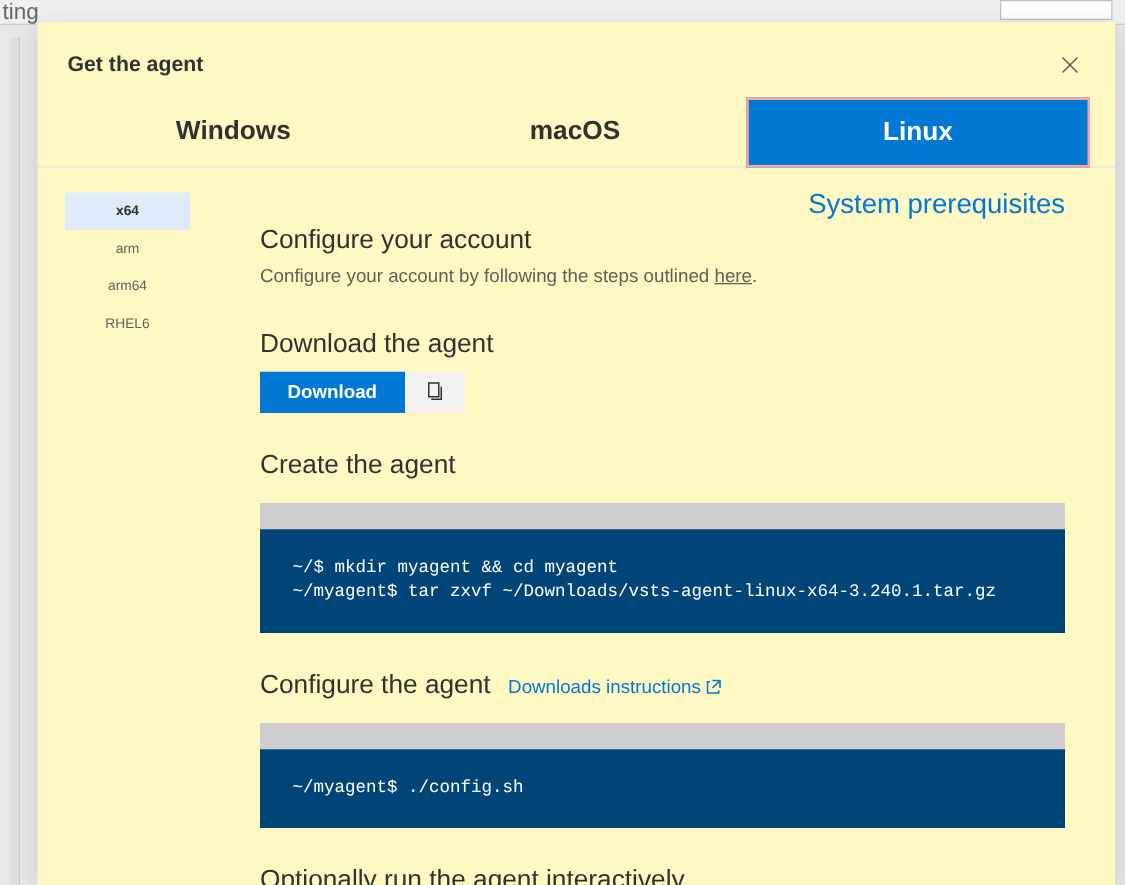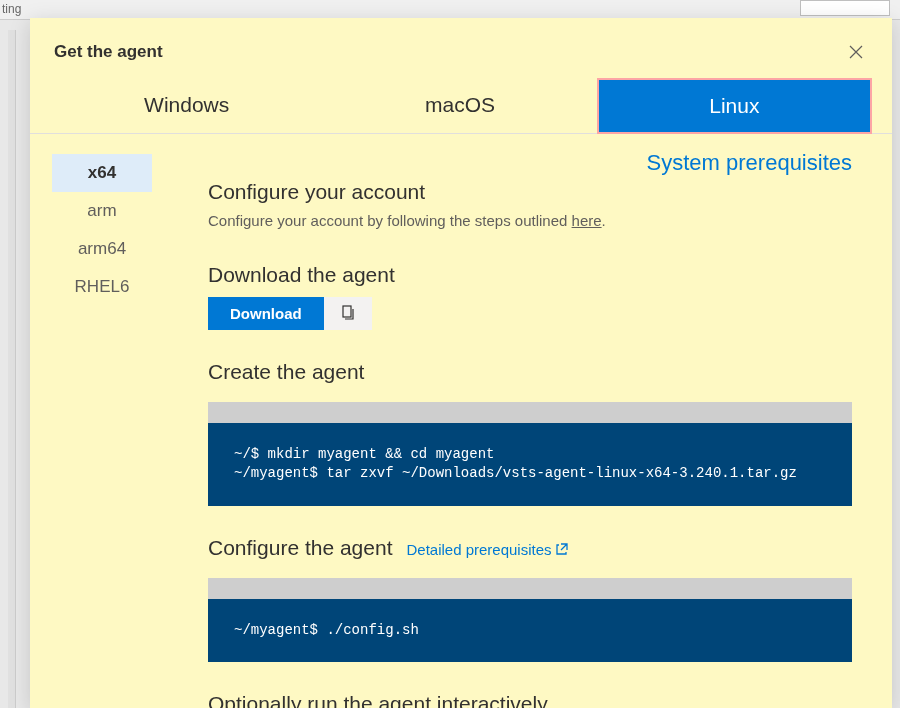--- a/index.html
+++ b/index.html
@@ -16,21 +16,21 @@
       position: relative;
     }
     .backdrop {
       position: absolute;
       top: 0;
       left: 0;
       right: 0;
       height: 20px;
       background: #f0f0f0;
       border-bottom: 1px solid #ccc;
-      font-size: 12px;
+      font-size: 18px;
       color: #666;
       padding-left: 2px;
       line-height: 18px;
     }
     .dialog {
       position: absolute;
       top: 18px;
       left: 30px;
       right: 8px;
       bottom: 0;
@@ -57,20 +57,21 @@
       align-items: center;
       justify-content: center;
       cursor: pointer;
       color: #605e5c;
     }
     .os-tabs {
       display: flex;
       padding: 0 20px;
       border-bottom: 1px solid #e1dfdd;
       gap: 0;
+      font-weight: bold;
     }
     .os-tab {
       flex: 1;
       text-align: center;
       padding: 14px 0;
       font-size: 21px;
       color: #323130;
       cursor: pointer;
       border: 1px solid transparent;
       margin-bottom: -1px;
@@ -86,21 +87,21 @@
       overflow: hidden;
     }
     .arch-sidebar {
       width: 130px;
       padding: 20px 0 0 22px;
       flex-shrink: 0;
     }
     .arch-item {
       padding: 9px 0;
       text-align: center;
-      font-size: 17px;
+      font-size: 11px;
       color: #605e5c;
       cursor: pointer;
       width: 100px;
     }
     .arch-item.active {
       background: #deecf9;
       color: #323130;
       font-weight: 600;
     }
     .main-content {
@@ -266,21 +267,21 @@
 
       <div class="section-heading spaced">Create the agent</div>
       <div class="code-block">
         <div class="code-block-inner">~/$ mkdir myagent &amp;&amp; cd myagent
 ~/myagent$ tar zxvf ~/Downloads/vsts-agent-linux-x64-3.240.1.tar.gz</div>
       </div>
 
       <div class="section-heading-row">
         <div class="section-heading">Configure the agent</div>
         <a class="detail-link">
-          <span>Detailed prerequisites</span>
+          <span>Downloads instructions</span>
           <svg width="12" height="12" viewBox="0 0 12 12">
               <path d="M3 2 H1 V11 H10 V9 M5 1 H11 V7 M11 1 L5 7" fill="none" stroke="currentColor" stroke-width="1.3"></path>
             </svg>
         </a>
       </div>
       <div class="code-block">
         <div class="code-block-inner">~/myagent$ ./config.sh</div>
       </div>
 
       <div class="section-heading spaced">Optionally run the agent interactively</div>

